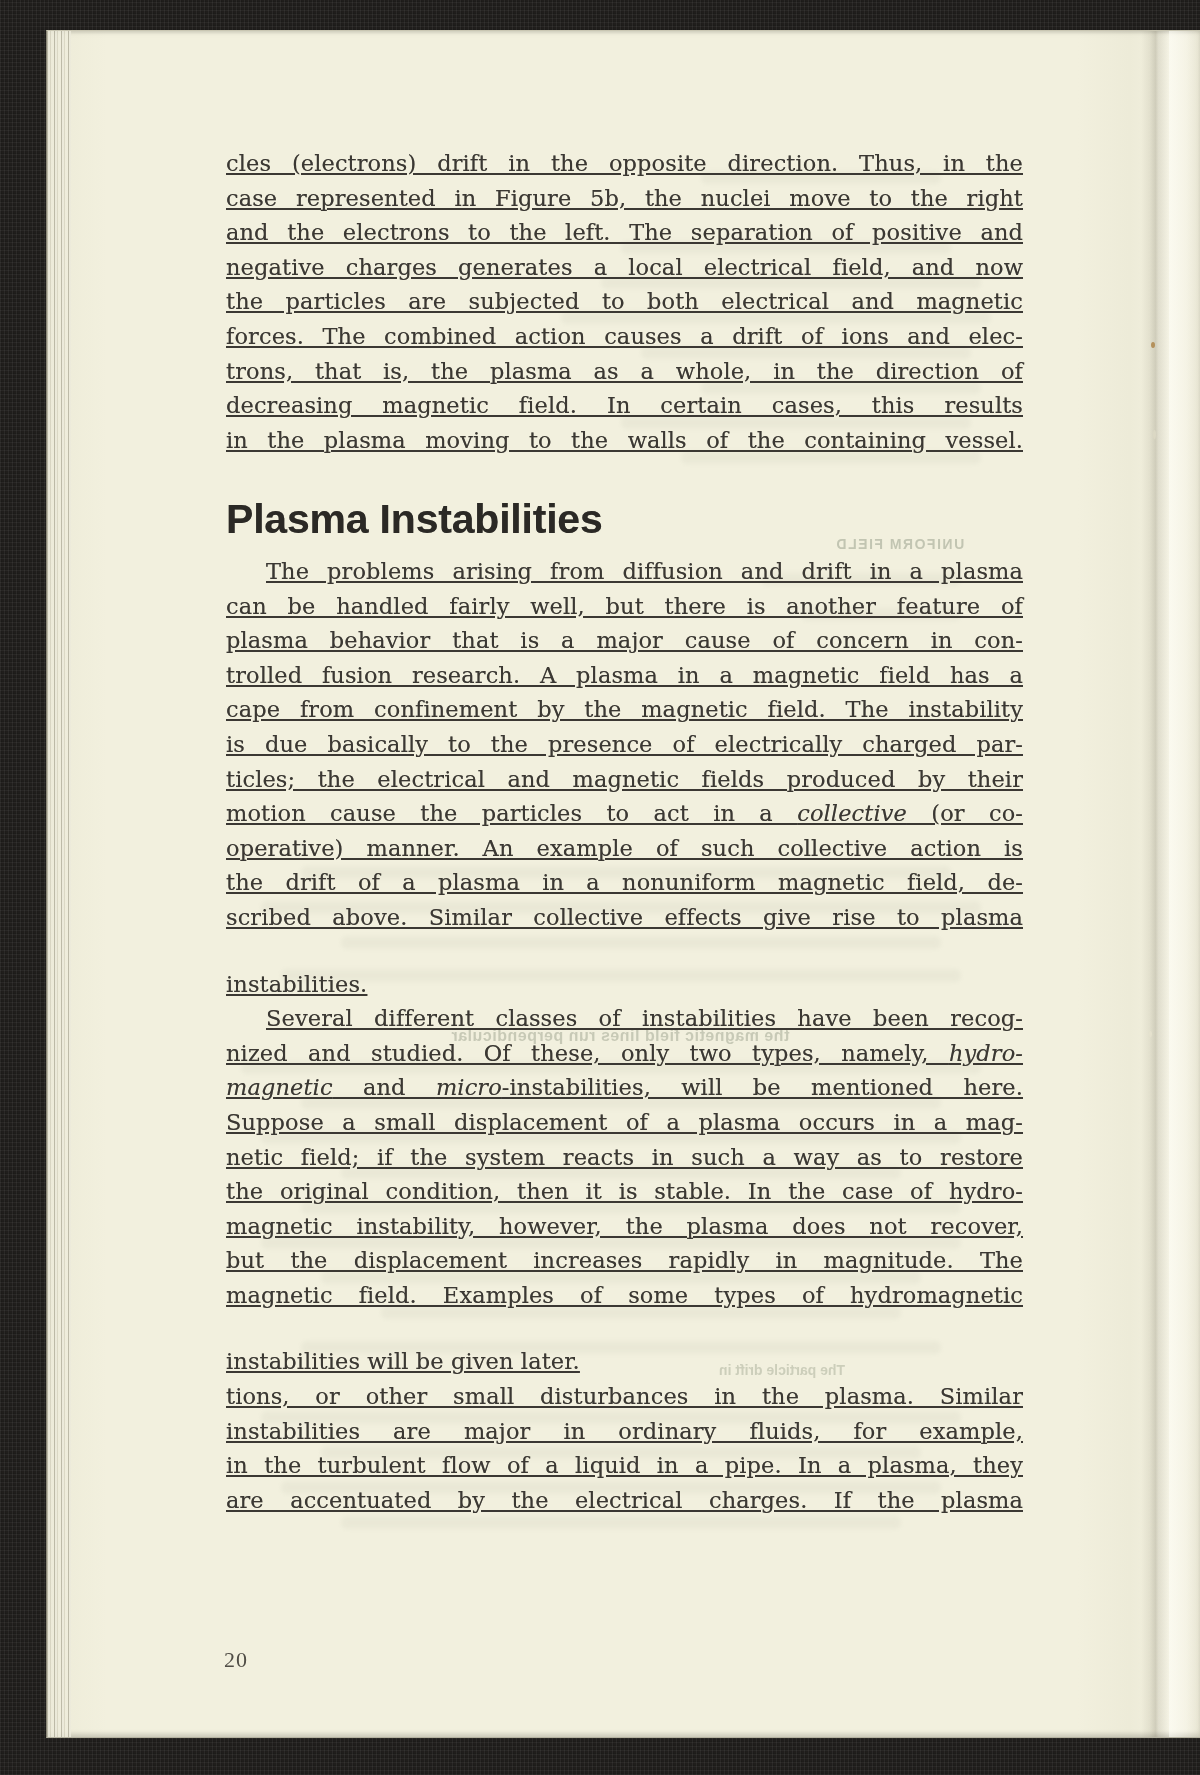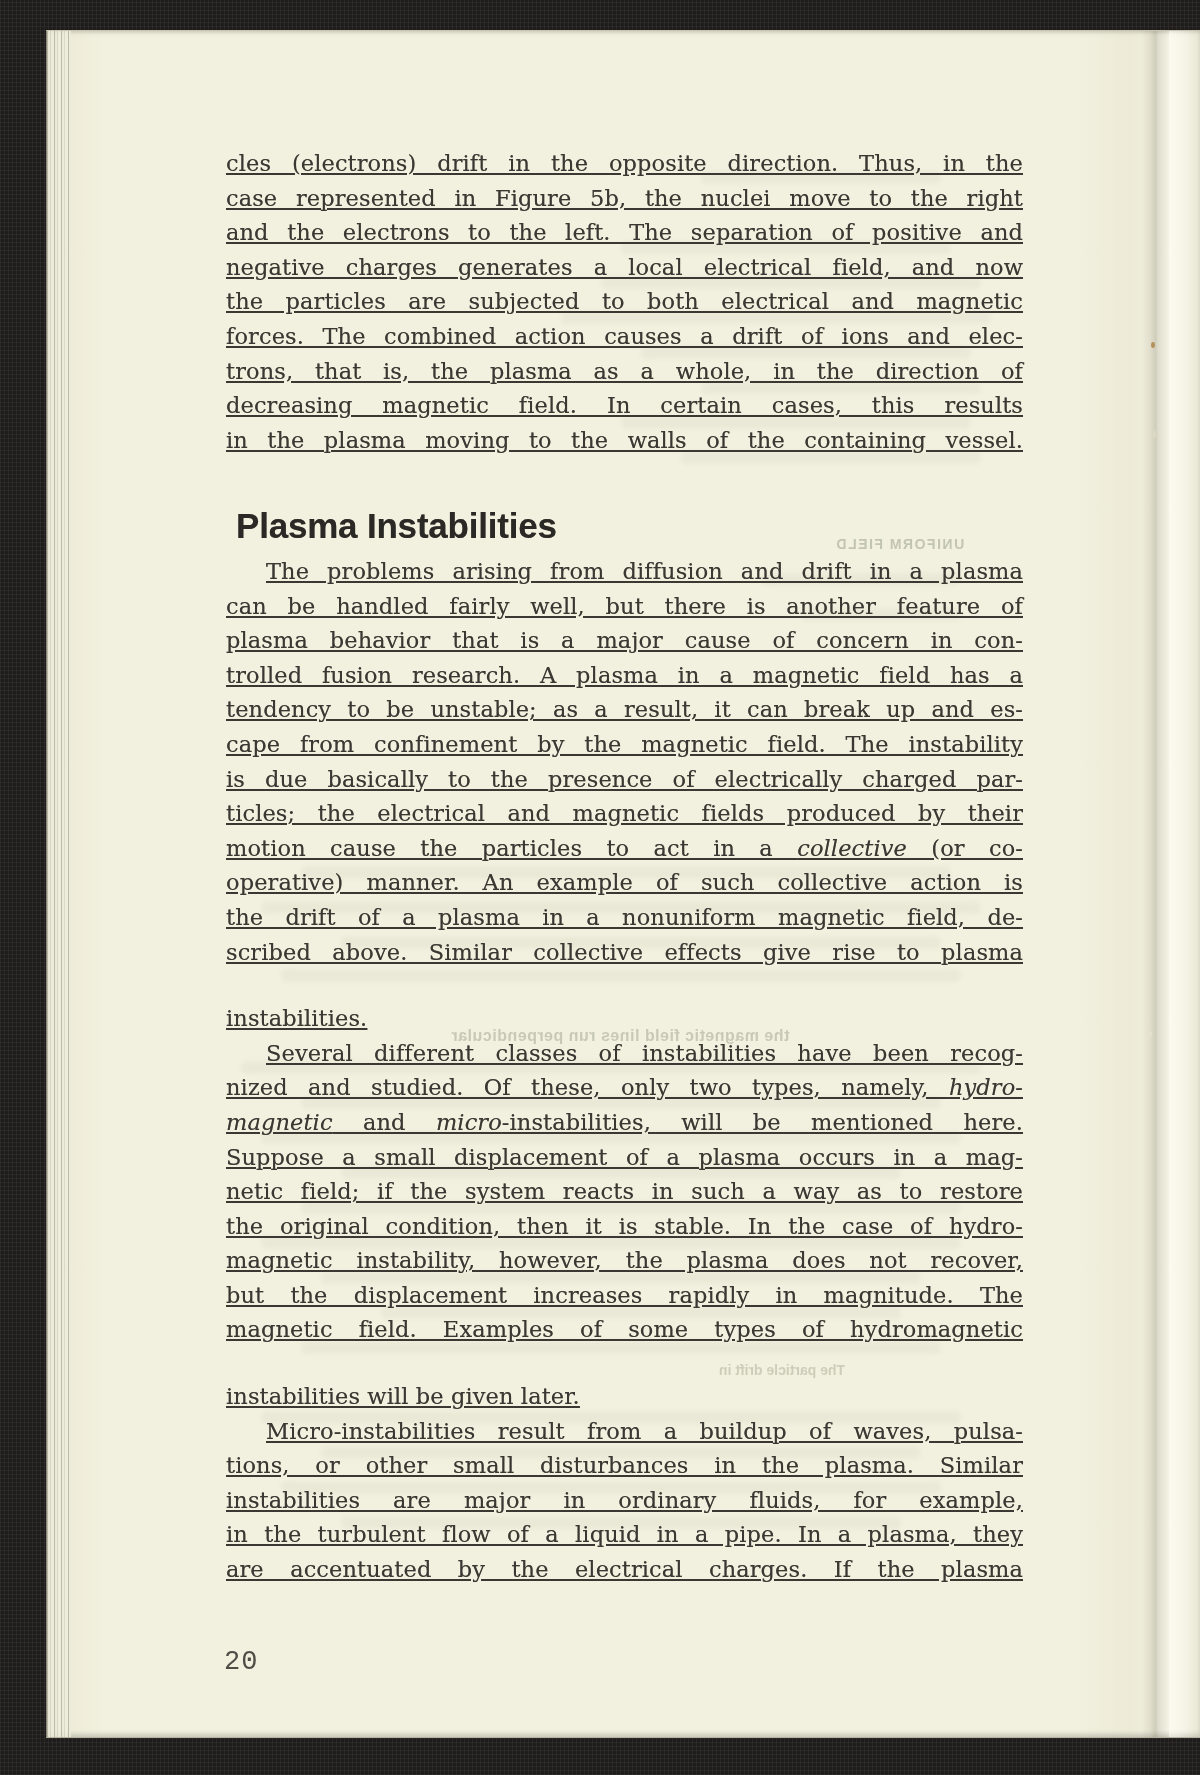--- a/index.html
+++ b/index.html
@@ -22,25 +22,25 @@
     background:linear-gradient(90deg,rgba(255,255,248,.55),rgba(246,244,232,.25) 55%,rgba(196,192,166,.28) 100%);}
   
   .para-block{position:absolute;left:179px;width:797px;color:#3b3833;
     font-size:22.5px;line-height:34.6px;letter-spacing:.1px;
     text-shadow:0 0 .5px rgba(59,56,51,.55);text-decoration:underline;}
   #para-first{top:115px;}
   #para-rest{top:523px;}
   .ln{text-align:justify;text-align-last:justify;white-space:normal;height:34.6px;overflow:visible;}
   .ln-end{text-align-last:left;margin-top:32px;}
   .ln-indent{text-indent:40px;}
-  .heading{position:absolute;left:179px;top:465px;margin:10px;width:797px;
-    font-family:"Liberation Sans", sans-serif;font-weight:700;font-size:35px;
+  .heading{position:absolute;left:179px;top:465px;margin:0;width:797px;
+    font-family:"Liberation Sans", sans-serif;font-weight:700;font-size:41px;
     letter-spacing:-.2px;color:#2b2925;text-shadow:0 0 .5px rgba(43,41,37,.5);}
   .pagenum{position:absolute;left:177px;top:1616px;
-    font-family:Liberation Mono, monospace;font-size:27px;font-weight:400;
+    font-family:Liberation Serif, serif;font-size:22px;font-weight:400;
     color:#504d46;letter-spacing:1px;}
   
   .ghost-strip{position:absolute;height:13px;border-radius:6px;
     background:#8e9380;opacity:.075;filter:blur(2px);}
   .ghost-phrase{position:absolute;transform:scaleX(-1);color:rgba(123,133,112,.40);
     filter:blur(.45px);font-family:"Liberation Sans", sans-serif;font-weight:700;
     white-space:nowrap;}
   .gp-uniform{left:788px;top:505px;font-size:14px;letter-spacing:1.5px;}
   .gp-lines{left:404px;top:996px;font-size:16px;letter-spacing:.5px;color:rgba(116,126,106,.34);}
   .gp-drift{left:672px;top:1331px;font-size:14px;color:rgba(123,133,112,.32);}
@@ -102,40 +102,38 @@
         <div class="ln">in the plasma moving to the walls of the containing vessel.</div>
       </div>
 
     <h2 class="heading">Plasma Instabilities</h2>
 
     <div class="para-block" id="para-rest">
         <div class="ln ln-indent">The problems arising from diffusion and drift in a plasma</div>
         <div class="ln">can be handled fairly well, but there is another feature of</div>
         <div class="ln">plasma behavior that is a major cause of concern in con-</div>
         <div class="ln">trolled fusion research.  A plasma in a magnetic field has a</div>
-        <div class="ln">tendency to be unstable; as a result, it can break up and es-</div>
         <div class="ln">cape from confinement by the magnetic field.  The instability</div>
         <div class="ln">is due basically to the presence of electrically charged par-</div>
         <div class="ln">ticles; the electrical and magnetic fields produced by their</div>
         <div class="ln">motion cause the particles to act in a <i>collective</i> (or co-</div>
         <div class="ln">operative) manner.  An example of such collective action is</div>
         <div class="ln">the drift of a plasma in a nonuniform magnetic field, de-</div>
         <div class="ln">scribed above.  Similar collective effects give rise to plasma</div>
         <div class="ln ln-end">instabilities.</div>
         <div class="ln ln-indent">Several different classes of instabilities have been recog-</div>
         <div class="ln">nized and studied.  Of these, only two types, namely, <i>hydro-</i></div>
         <div class="ln"><i>magnetic</i> and <i>micro</i>-instabilities, will be mentioned here.</div>
         <div class="ln">Suppose a small displacement of a plasma occurs in a mag-</div>
         <div class="ln">netic field; if the system reacts in such a way as to restore</div>
         <div class="ln">the original condition, then it is stable.  In the case of hydro-</div>
         <div class="ln">magnetic instability, however, the plasma does not recover,</div>
         <div class="ln">but the displacement increases rapidly in magnitude.  The</div>
         <div class="ln">magnetic field.  Examples of some types of hydromagnetic</div>
         <div class="ln ln-end">instabilities will be given later.</div>
-        <div class="ln ln-indent">Micro-instabilities result from a buildup of waves, pulsa-</div>
         <div class="ln">tions, or other small disturbances in the plasma.  Similar</div>
         <div class="ln">instabilities are major in ordinary fluids, for example,</div>
         <div class="ln">in the turbulent flow of a liquid in a pipe.  In a plasma, they</div>
         <div class="ln">are accentuated by the electrical charges.  If the plasma</div>
       </div>
 
     <div class="pagenum">20</div>
 
     <div class="crease"></div>
     <div class="gutter-strip"></div>

